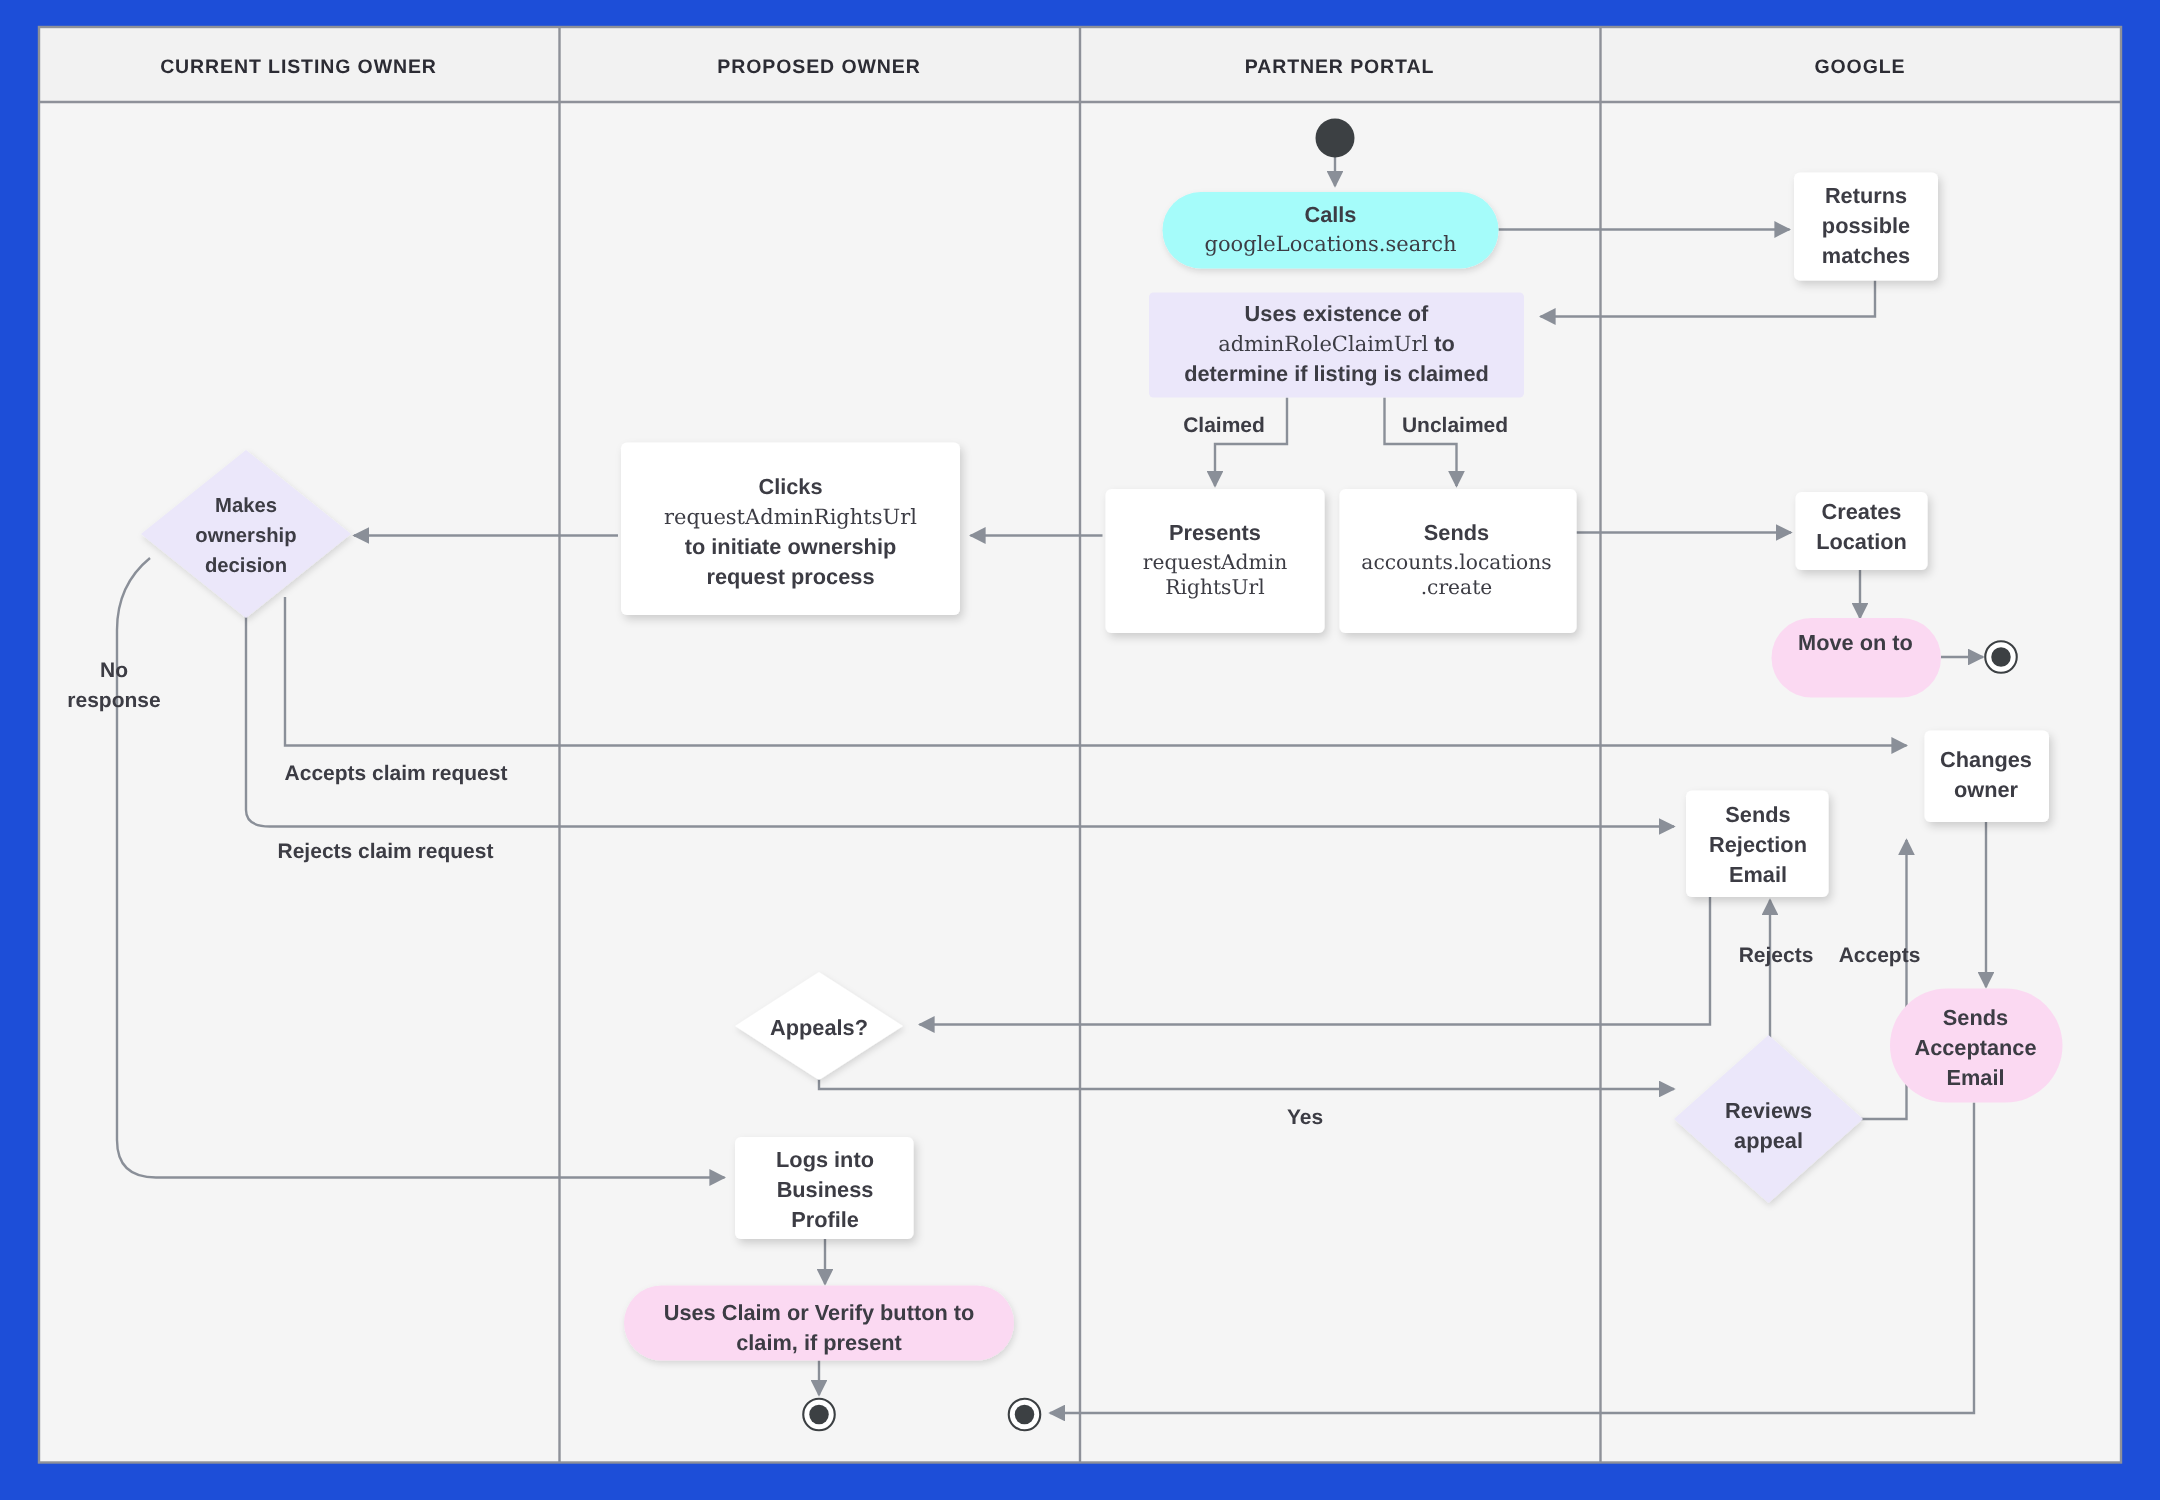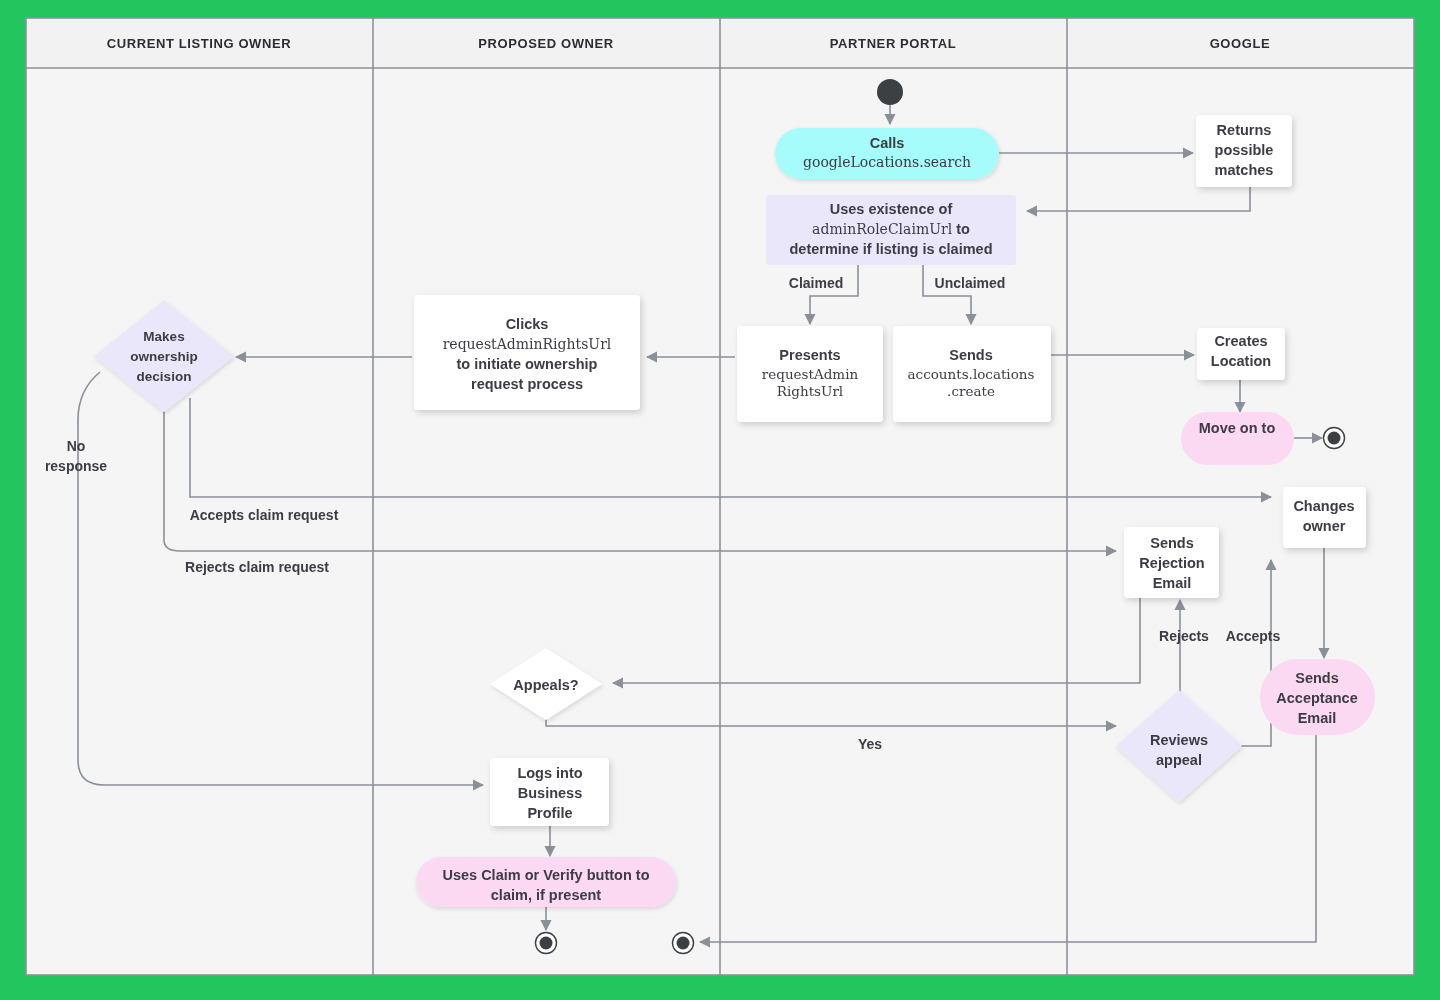--- a/index.html
+++ b/index.html
@@ -5,21 +5,21 @@
   html, body {
     margin: 0;
     padding: 0;
     background: #f7f7f7;
     font-family: "Liberation Sans", sans-serif;
   }
   #canvas {
     position: relative;
     width: 1440px;
     height: 1000px;
-    background: #22c55e;
+    background: #1d4ed8;
     overflow: hidden;
   }
   svg#diagram {
     position: absolute;
     left: 0; top: 0;
     width: 1440px;
     height: 1000px;
   }
   .lane-header-text {
     font-family: "Liberation Sans", sans-serif;

